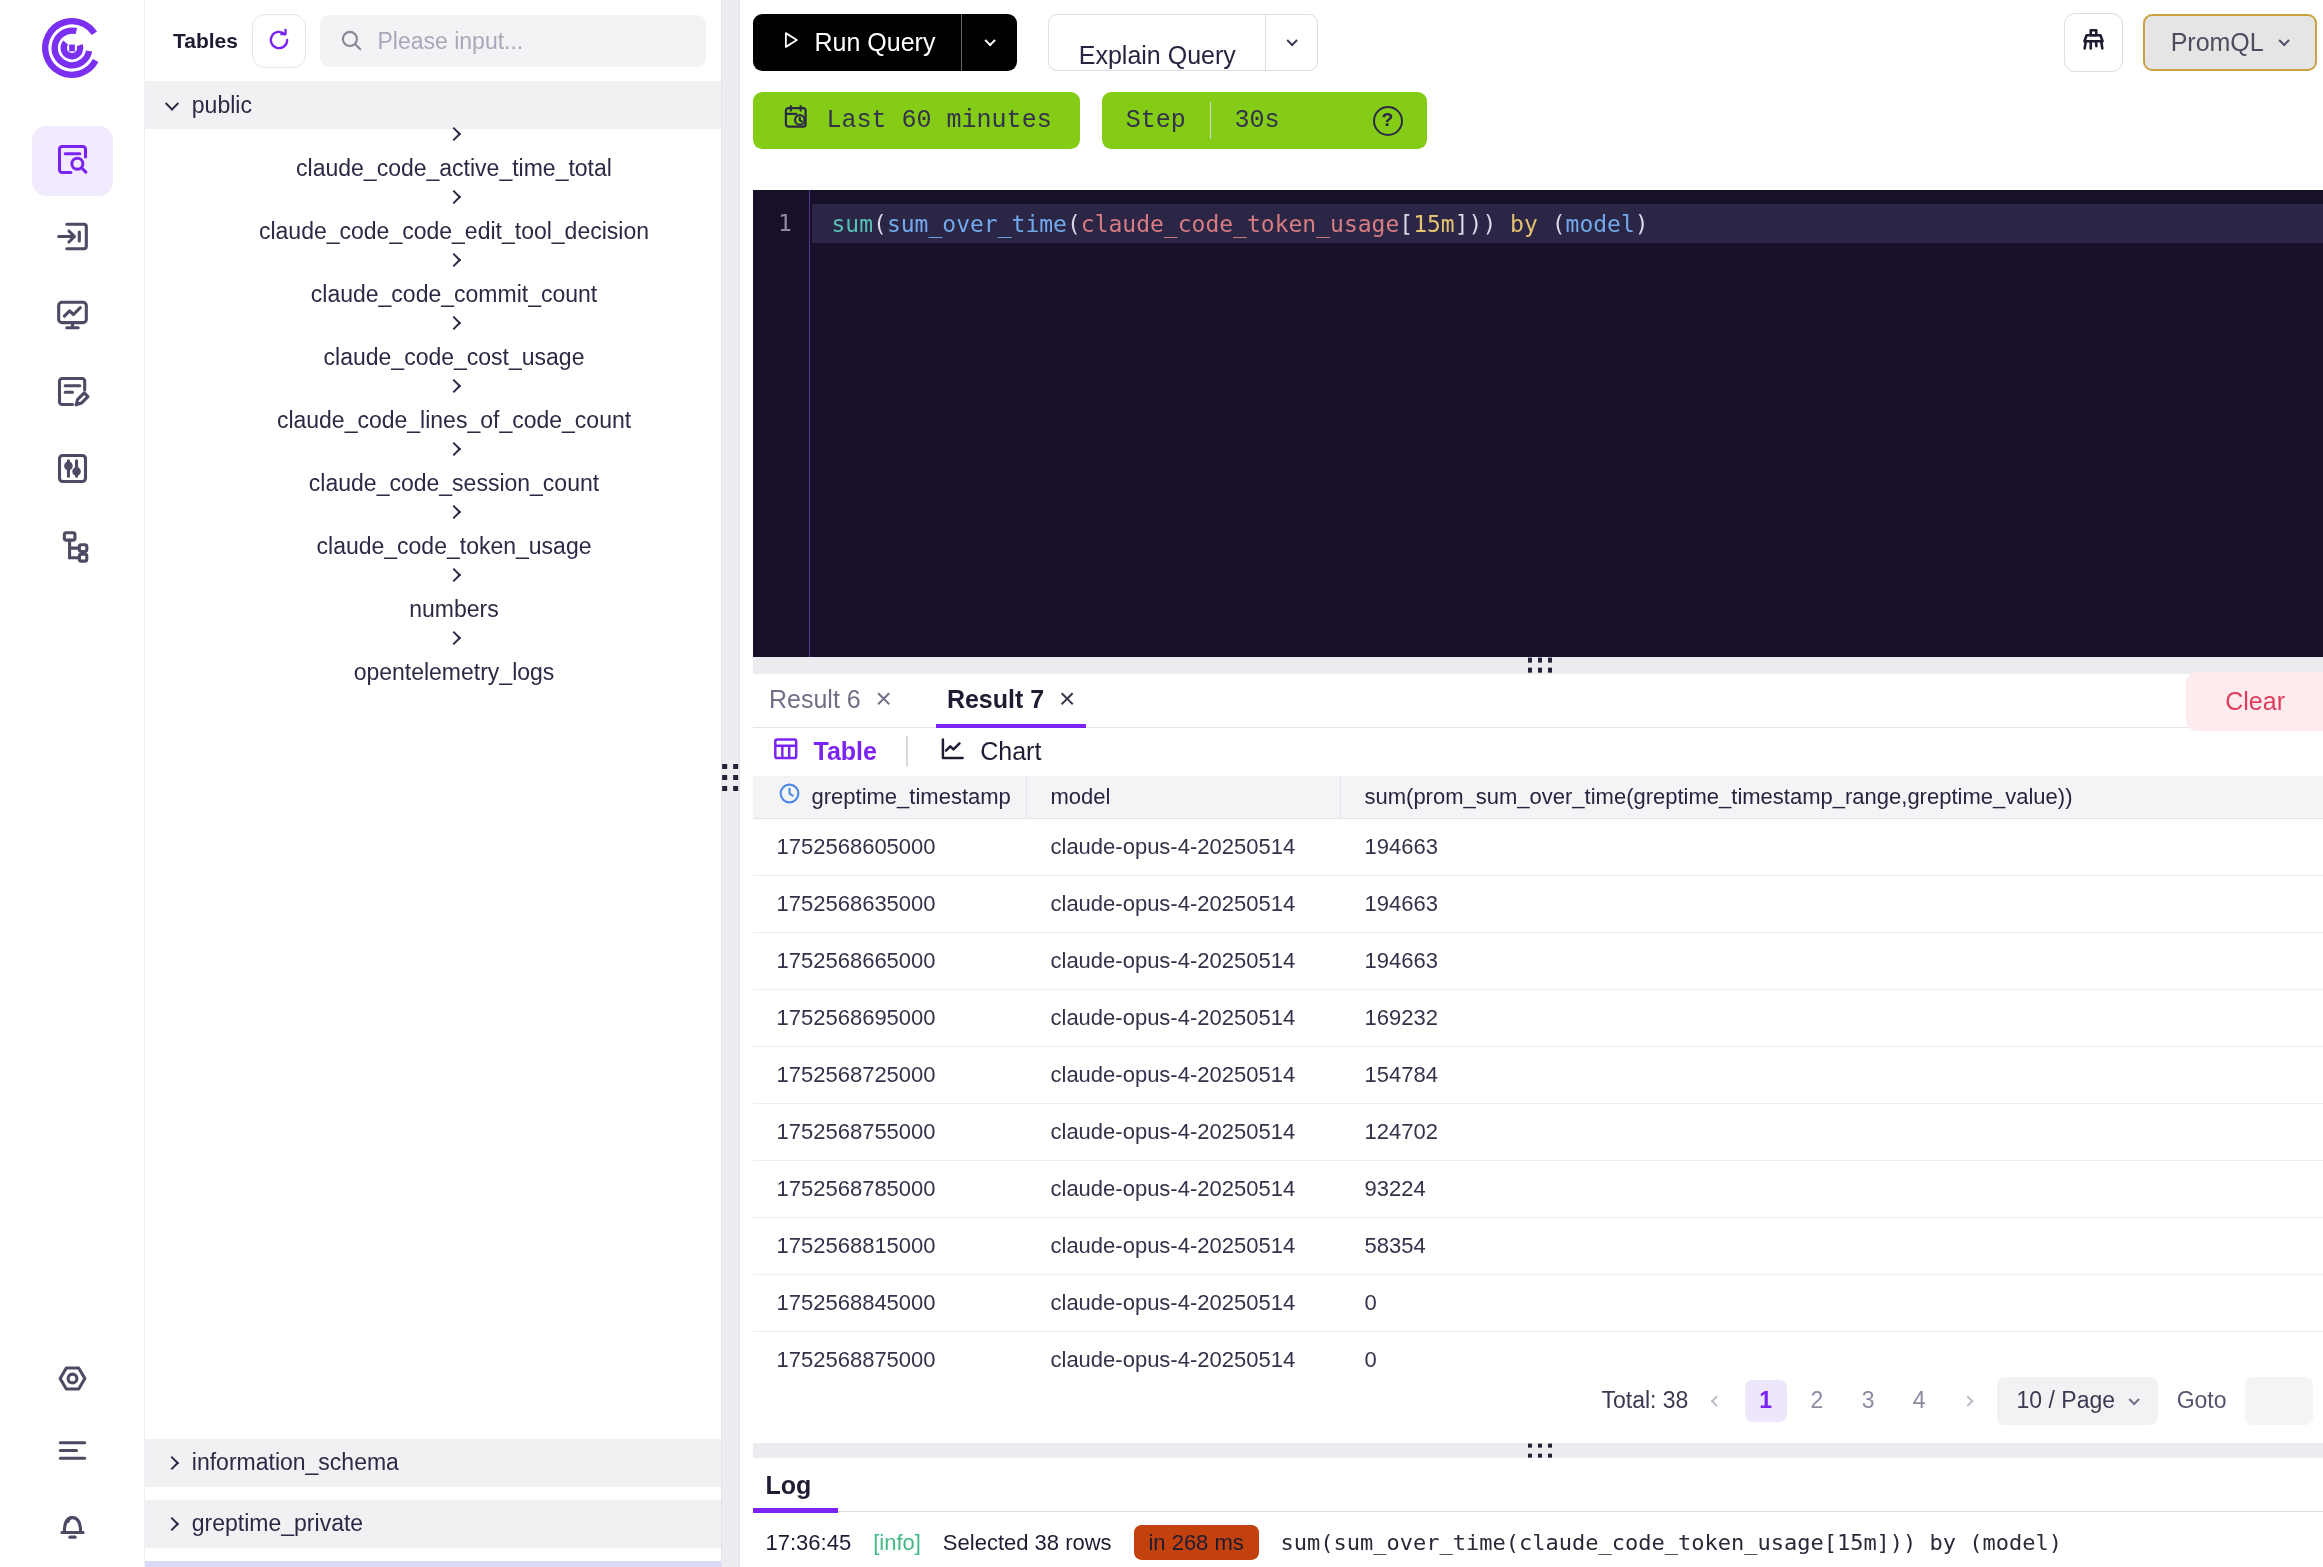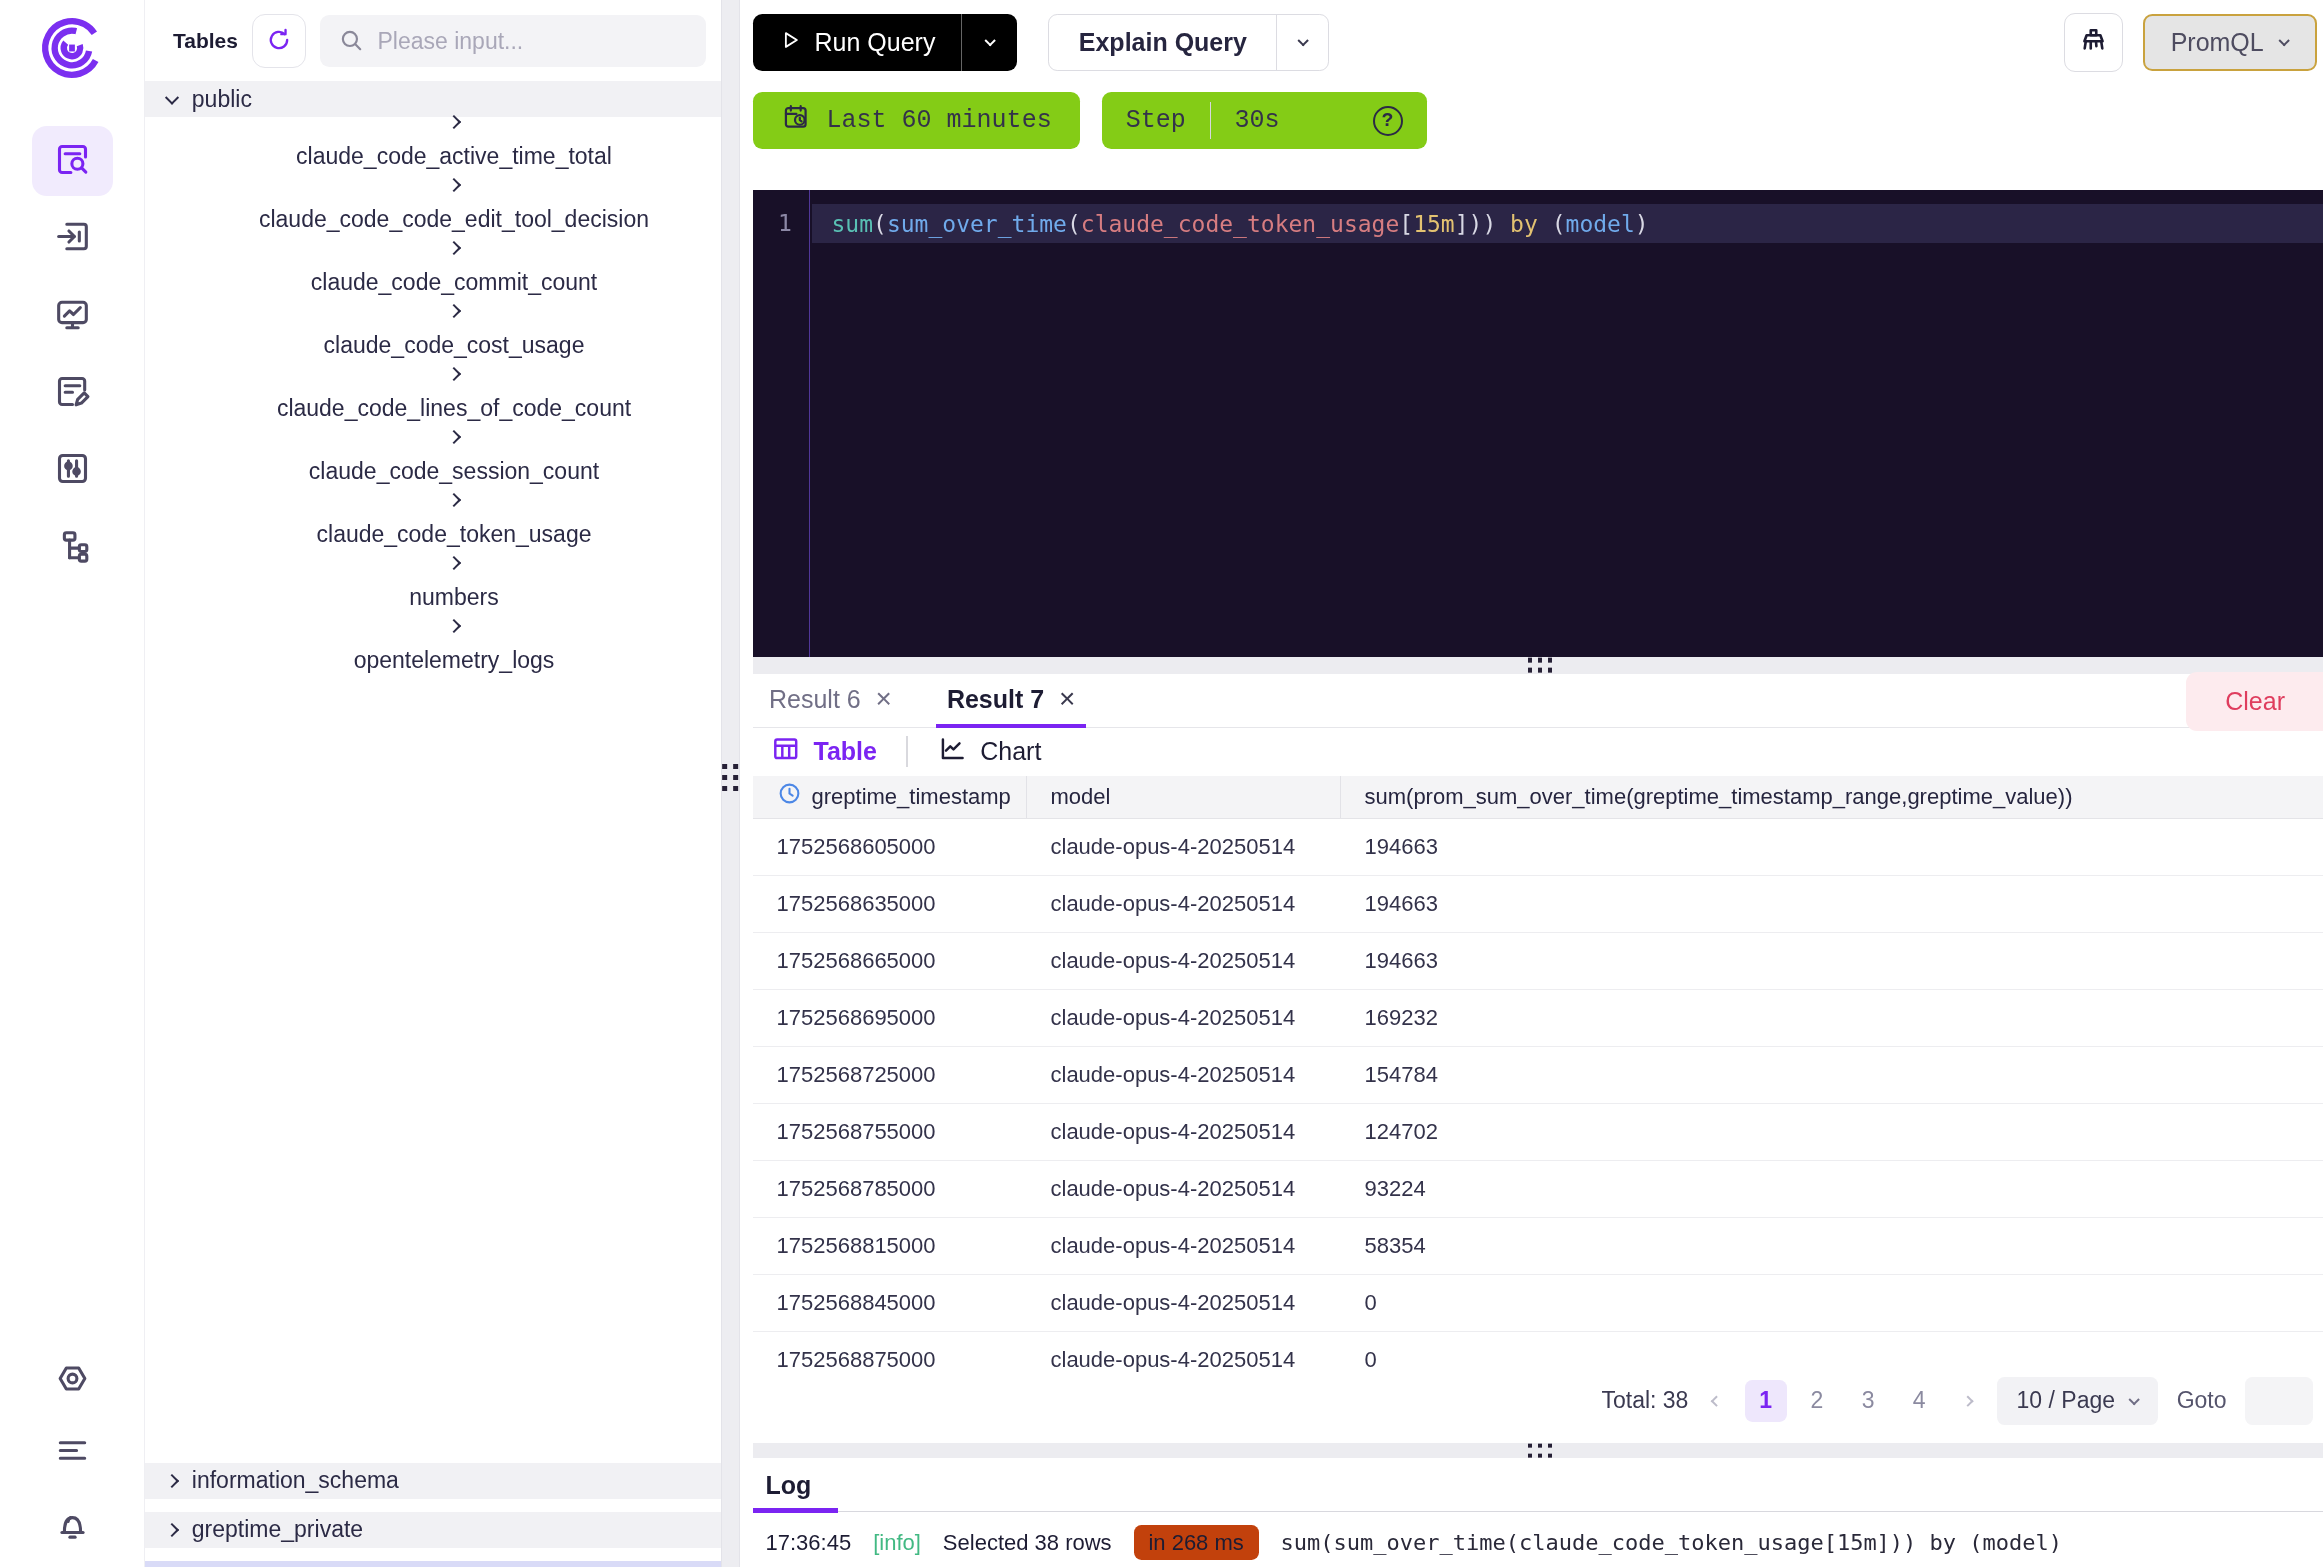--- a/index.html
+++ b/index.html
@@ -21,21 +21,21 @@
   .tables-panel { width: 577px; flex: 0 0 577px; display: flex; flex-direction: column; border-left: 0.9px solid #efeff3; position: relative; }
   .tp-header { display: flex; align-items: center; gap: 14px; padding: 14px 14.8px 13px 28px; }
   .tp-title { font-size: 21px; font-weight: 700; color: #1d1c33; }
   .refresh-btn { width: 54px; height: 54px; border: 1.8px solid #e4e4ea; border-radius: 13px; background: #fff; display: flex; align-items: center; justify-content: center; color: #7b24f2; cursor: pointer; }
   .refresh-btn svg { width: 28px; height: 28px; }
   .search-box { flex: 1; height: 52px; background: #f3f3f6; border-radius: 9.2px; display: flex; align-items: center; gap: 13px; padding: 0 18.5px; color: #8a8899; }
   .search-box svg { width: 26px; height: 26px; flex: 0 0 26px; }
   .search-box input { border: none; outline: none; background: transparent; font-size: 23px; font-family: inherit; width: 100%; color: #33324a; }
   .search-box input::placeholder { color: #a9a7b8; }
   .tp-body { flex: 1; overflow: hidden; }
-  .group-row { height: 36px; background: #f1f1f4; display: flex; align-items: center; gap: 14.8px; padding-left: 22px; font-size: 23px; color: #2b2a45; cursor: pointer; }
+  .group-row { height: 48px; background: #f1f1f4; display: flex; align-items: center; gap: 14.8px; padding-left: 22px; font-size: 23px; color: #2b2a45; cursor: pointer; }
   .table-item { height: 63px; display: flex; align-items: center; gap: 15.7px; padding-left: 42px; font-size: 23px; color: #2b2a45; cursor: pointer; white-space: nowrap; flex-direction: column; }
   .tp-footer { margin-top: auto; }
   .tp-footer .group-row { margin-bottom: 13px; }
   .tp-strip { height: 6.5px; background: #d9dbf7; margin-top: 12px; }
 
   .chev { display: inline-block; width: 10px; height: 10px; border-right: 2.4px solid currentColor; border-bottom: 2.4px solid currentColor; flex: 0 0 auto; }
   .chev.right { transform: rotate(-45deg); }
   .chev.down  { transform: rotate(45deg) translate(-0.9px,-0.9px); }
   .chev.left  { transform: rotate(135deg); }
   .chev.sm { width: 8.3px; height: 8.3px; border-width: 2.2px; }
@@ -48,21 +48,21 @@
 
   
   .main { flex: 1; display: flex; flex-direction: column; padding-left: 13px; min-width: 0; }
 
   .toolbar { display: flex; align-items: center; margin-top: 13px; padding-right: 7.4px; }
   .btn-run { display: flex; align-items: stretch; height: 57px; background: #000000; border-radius: 9.2px; color: #fff; overflow: hidden; cursor: pointer; }
   .btn-run-main { display: flex; align-items: center; gap: 14px; padding: 0 26px; font-size: 25px; }
   .btn-run-sep { width: 0.9px; background: rgba(255,255,255,.4); margin: 0; }
   .btn-caret { width: 55px; display: flex; align-items: center; justify-content: center; }
   .btn-explain { display: flex; align-items: stretch; height: 57px; background: #fff; border: 1.8px solid #dcdce2; border-radius: 9.2px; color: #26253f; margin-left: 31px; overflow: hidden; cursor: pointer; }
-  .btn-explain-main { display: flex; align-items: center; padding: 0 29.5px; font-size: 25px; font-weight: bold; }
+  .btn-explain-main { display: flex; align-items: flex-end; padding: 0 29.5px; font-size: 25px; }
   .btn-explain .btn-caret { border-left: 1.8px solid #dcdce2; width: 52px; }
   .toolbar-right { margin-left: auto; display: flex; align-items: center; gap: 20px; }
   .btn-clean { width: 59px; height: 59px; border: 1.8px solid #dcdce2; border-radius: 11px; background: #fff; display: flex; align-items: center; justify-content: center; color: #1d1c33; cursor: pointer; }
   .btn-clean svg { width: 33px; height: 33px; }
   .btn-promql { height: 57px; display: flex; align-items: center; gap: 16.6px; padding: 0 26px; border: 2.3px solid #c9a23e; background: #e5e5e5; border-radius: 9.2px; font-size: 25px; color: #4e4c60; cursor: pointer; }
 
   .time-row { display: flex; gap: 22px; margin-top: 20px; }
   .pill { height: 57px; background: #84cc16; border-radius: 9.2px; display: flex; align-items: center; font-size: 25px; color: #33324a; font-family: Liberation Mono, monospace; }
   .pill-time { padding: 0 28px; gap: 16.6px; cursor: pointer; }
   .pill-time svg { width: 29.5px; height: 29.5px; }

